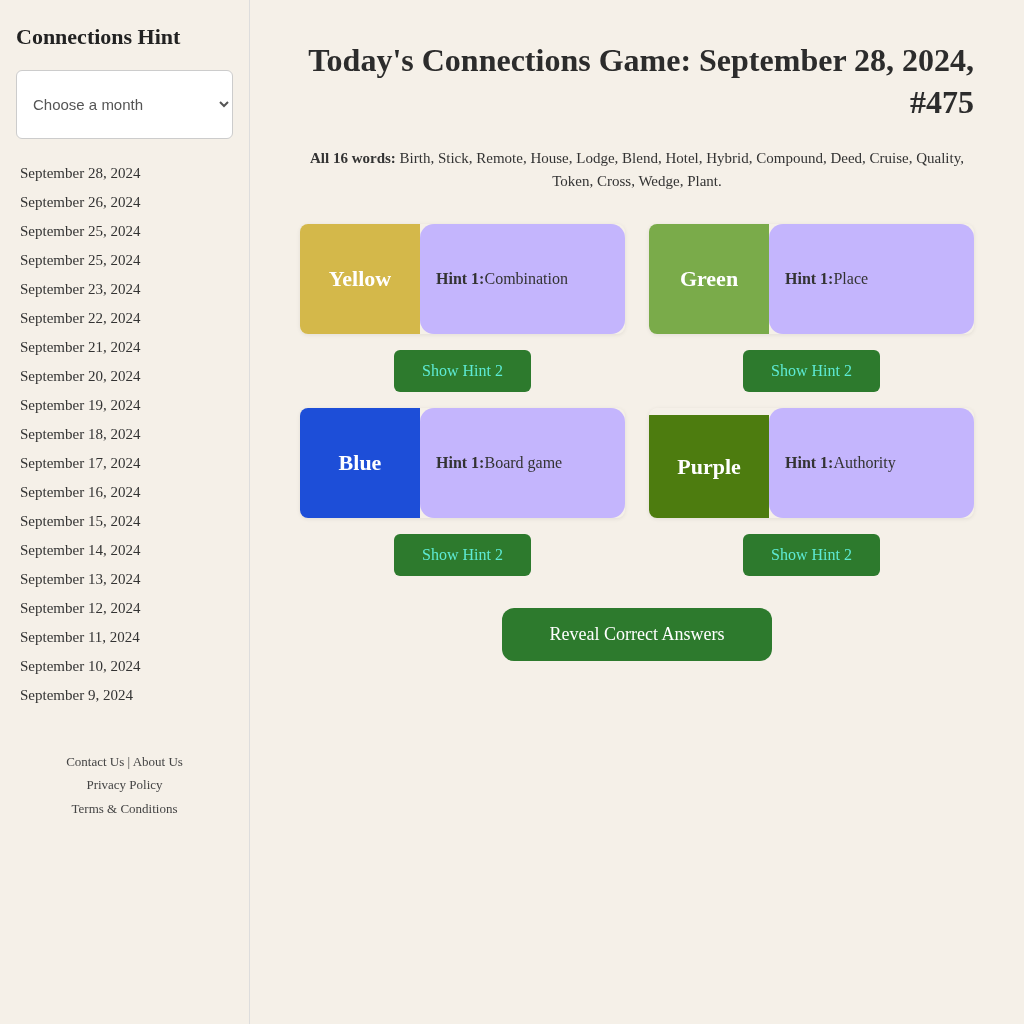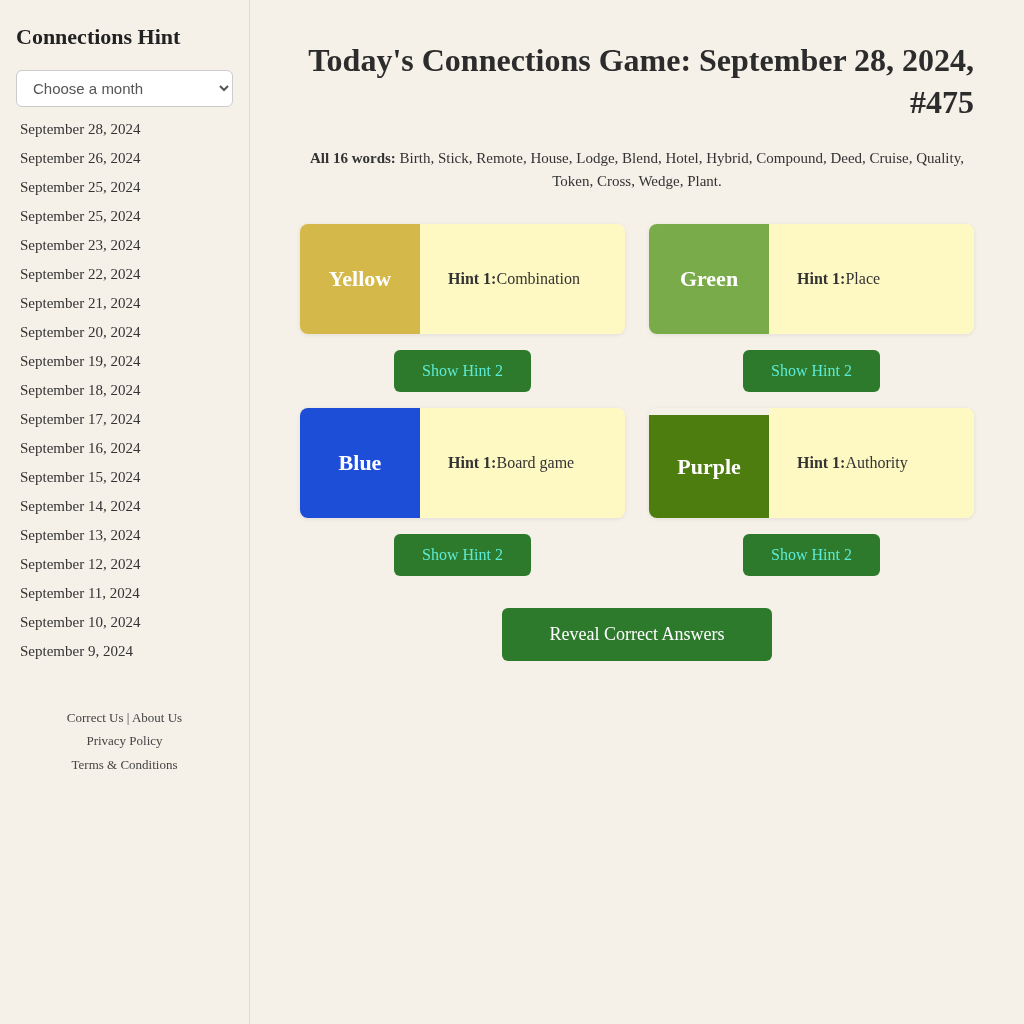--- a/index.html
+++ b/index.html
@@ -26,28 +26,28 @@
 
     .sidebar-title {
       font-size: 22px;
       font-weight: bold;
       color: #222;
       margin-bottom: 20px;
     }
 
     .month-select {
       width: 100%;
-      padding: 8px 12px;
+      padding: 24px 12px;
       font-size: 15px;
       border: 1px solid #ccc;
       border-radius: 6px;
       background-color: white;
       color: #555;
       appearance: auto;
-      margin-bottom: 8px;
+      margin-bottom: 20px;
       cursor: pointer;
     }
 
     .sidebar-nav {
       list-style: none;
     }
 
     .sidebar-nav li {
       padding: 6px 4px;
       font-size: 15px;
@@ -143,26 +143,27 @@
       background-color: #1d4ed8;
     }
 
     .hint-card-color.purple {
       background-color: #4d7c0f;
       margin-top: 7px;
     }
 
     .hint-card-text {
       flex: 1;
-      background-color: #fef9c3;
+      background-color: #c4b5fd;
       display: flex;
       align-items: center;
-      padding: 16px 28px;
+      padding: 16px 16px;
       font-size: 16px;
       color: #333;
+      border-radius: 14px;
     }
 
     .hint-label {
       font-weight: bold;
     }
 
     .show-hint-btn {
       background-color: #2d7a2d;
       color: #5eead4;
       border: none;
@@ -177,21 +178,21 @@
     .reveal-section {
       display: flex;
       justify-content: center;
       margin-top: 8px;
     }
 
     .reveal-btn {
       background-color: #2d7a2d;
       color: white;
       border: none;
-      border-radius: 6px;
+      border-radius: 12px;
       padding: 16px 48px;
       font-size: 18px;
       cursor: pointer;
       font-family: Georgia, serif;
     }
   </style>
 </head>
 <body>
 
 <aside class="sidebar">
@@ -217,21 +218,21 @@
       <li>September 15, 2024</li>
       <li>September 14, 2024</li>
       <li>September 13, 2024</li>
       <li>September 12, 2024</li>
       <li>September 11, 2024</li>
       <li>September 10, 2024</li>
       <li>September 9, 2024</li>
     </ul>
 
   <div class="sidebar-footer">
-    <a href="#">Correct Us</a>
+    <a href="#">Contact Us</a>
     <span> | </span>
     <a href="#">About Us</a>
     <br>
     <a href="#">Privacy Policy</a>
     <br>
     <a href="#">Terms &amp; Conditions</a>
   </div>
 </aside>
 
 <main class="main-content">

